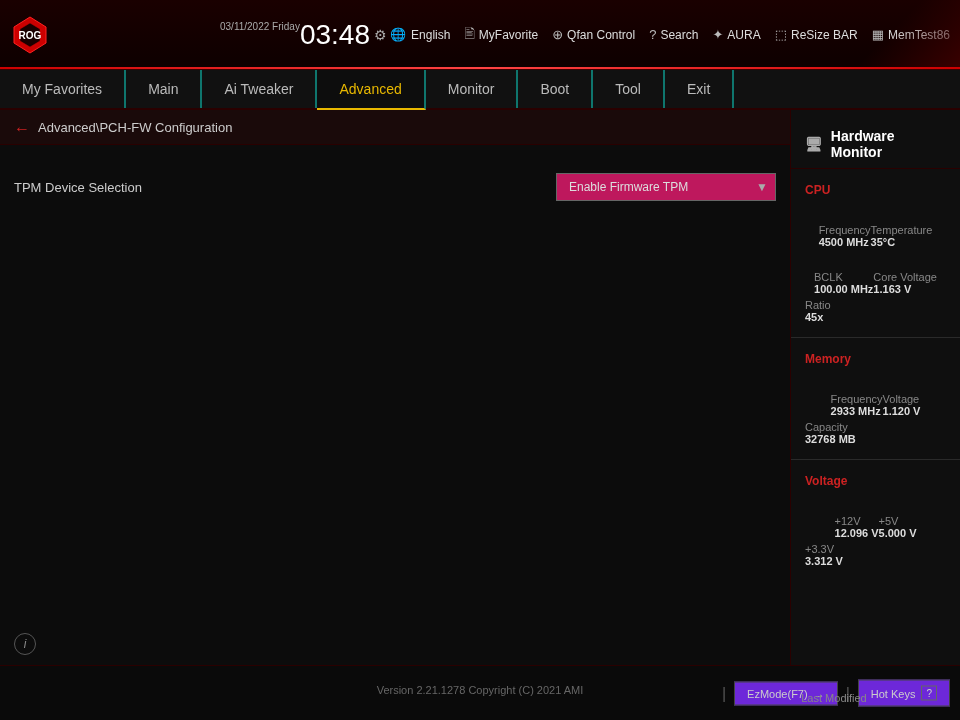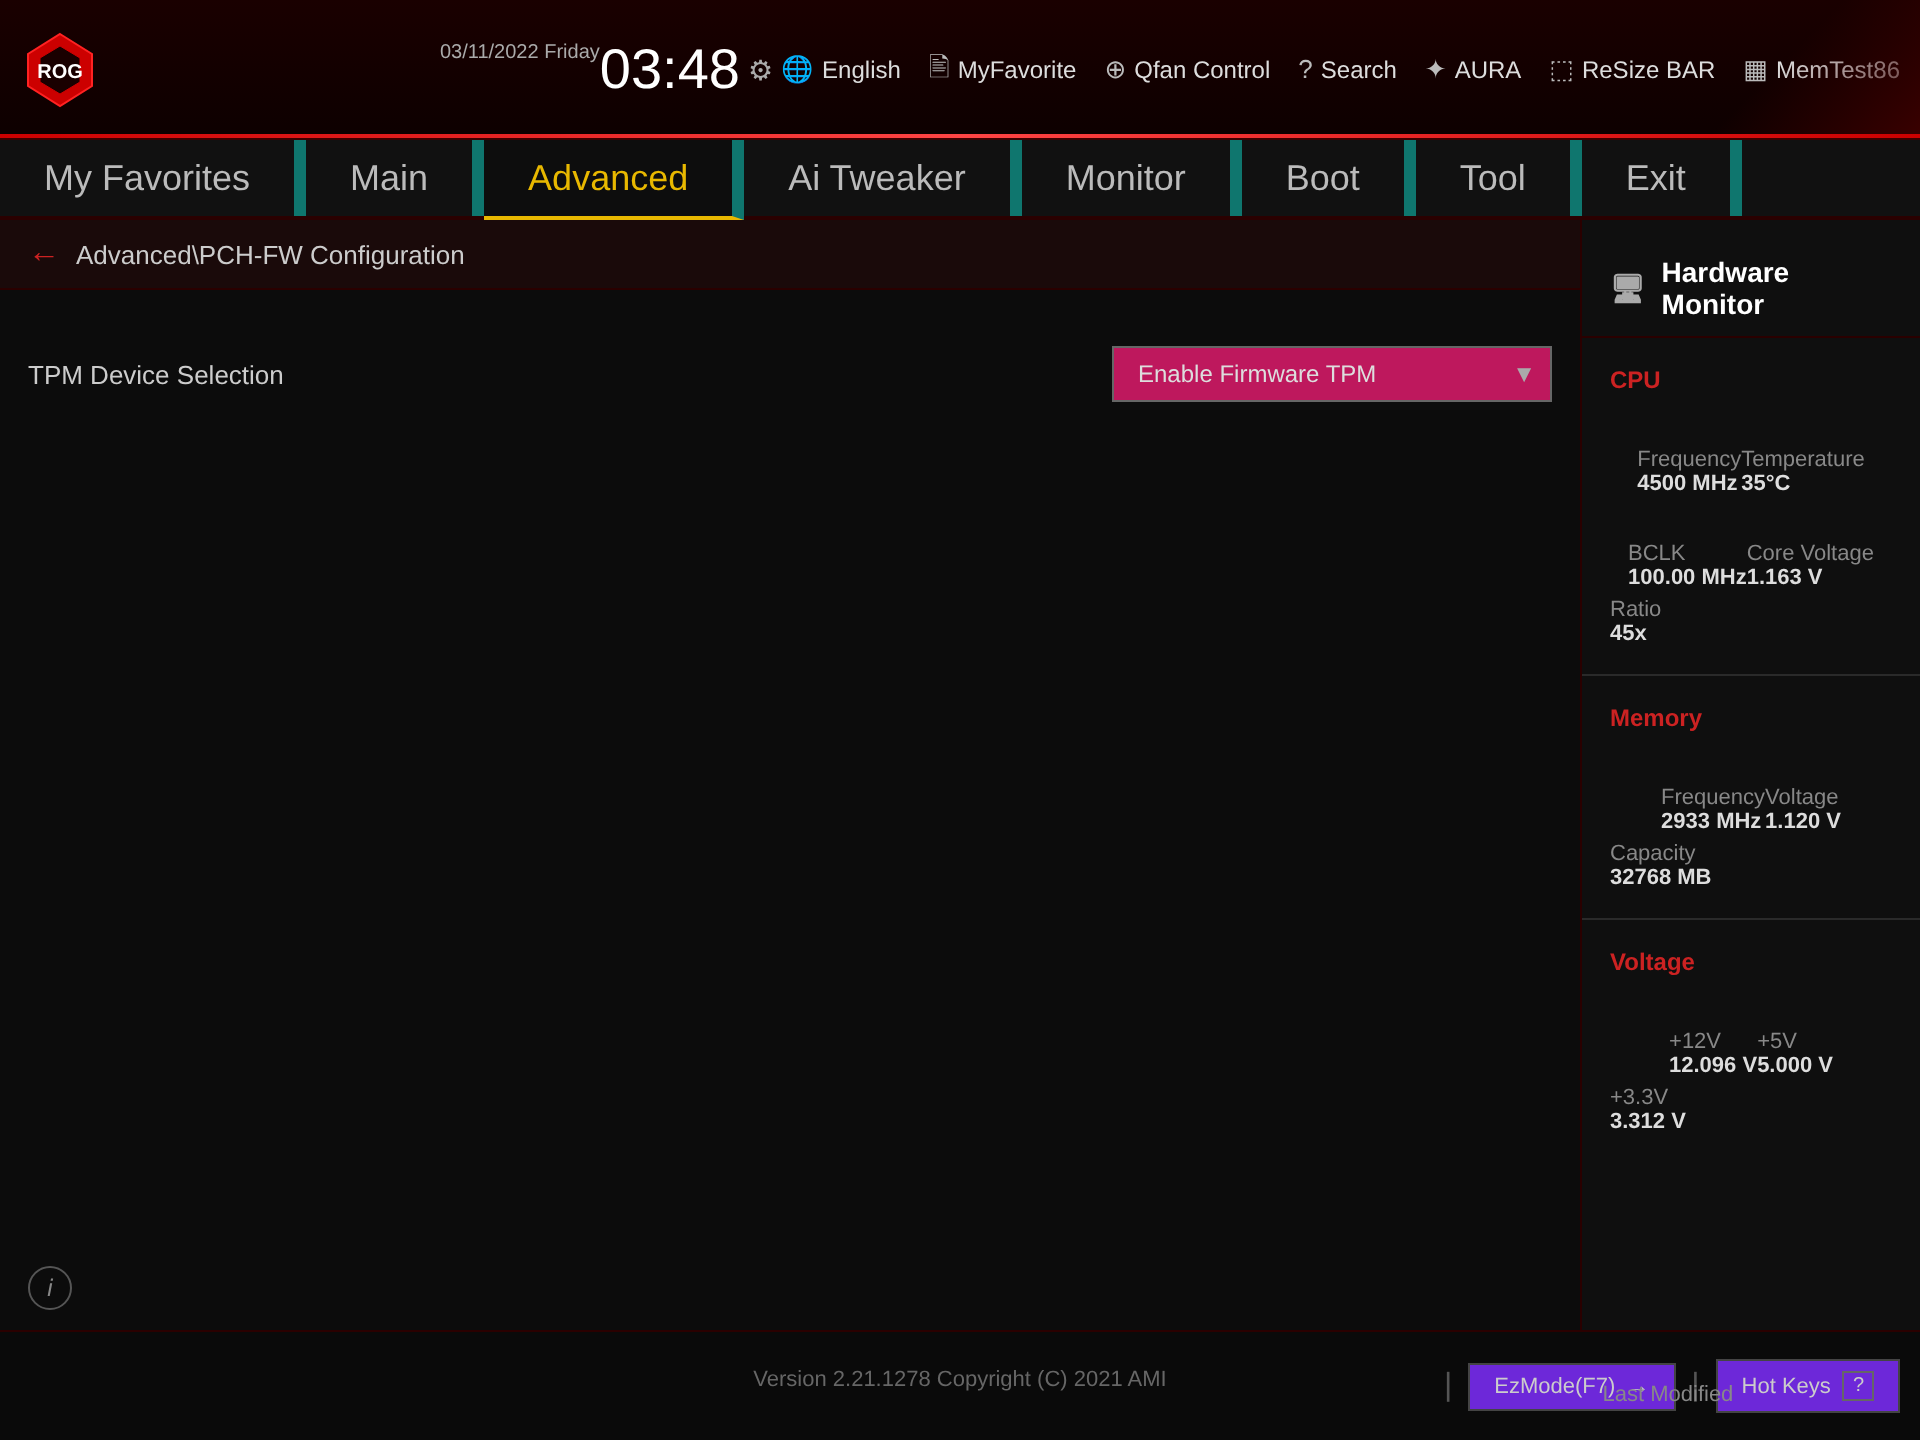--- a/index.html
+++ b/index.html
@@ -97,24 +97,24 @@
       background: #111;
       height: 40px;
       display: flex;
       align-items: stretch;
       border-bottom: 2px solid #2a0000;
     }
     .nav-item {
       padding: 12px 22px;
       display: flex;
       align-items: center;
-      font-size: 18px;
+      font-size: 14px;
       color: #bbb;
       cursor: pointer;
-      border-right: 6px solid #0f766e;
+      border-right: 2px solid #0f766e;
     }
     .nav-item.active {
       color: #e8b800;
       border-bottom: 2px solid #e8b800;
       margin-bottom: -2px;
       background: #0d0d0d;
     }
 
     
     .main-layout {
@@ -386,22 +386,22 @@
     <div class="toolbar-item">
       <span class="toolbar-icon">▦</span>
       <span>MemTest86</span>
     </div>
   </div>
 </div>
 
 <div class="nav-bar">
   <div class="nav-item">My Favorites</div>
   <div class="nav-item">Main</div>
+  <div class="nav-item">Ai Tweaker</div>
   <div class="nav-item active">Advanced</div>
-  <div class="nav-item">Ai Tweaker</div>
   <div class="nav-item">Monitor</div>
   <div class="nav-item">Boot</div>
   <div class="nav-item">Tool</div>
   <div class="nav-item">Exit</div>
 </div>
 
 <div class="main-layout">
 
   <div class="content-area">
 

